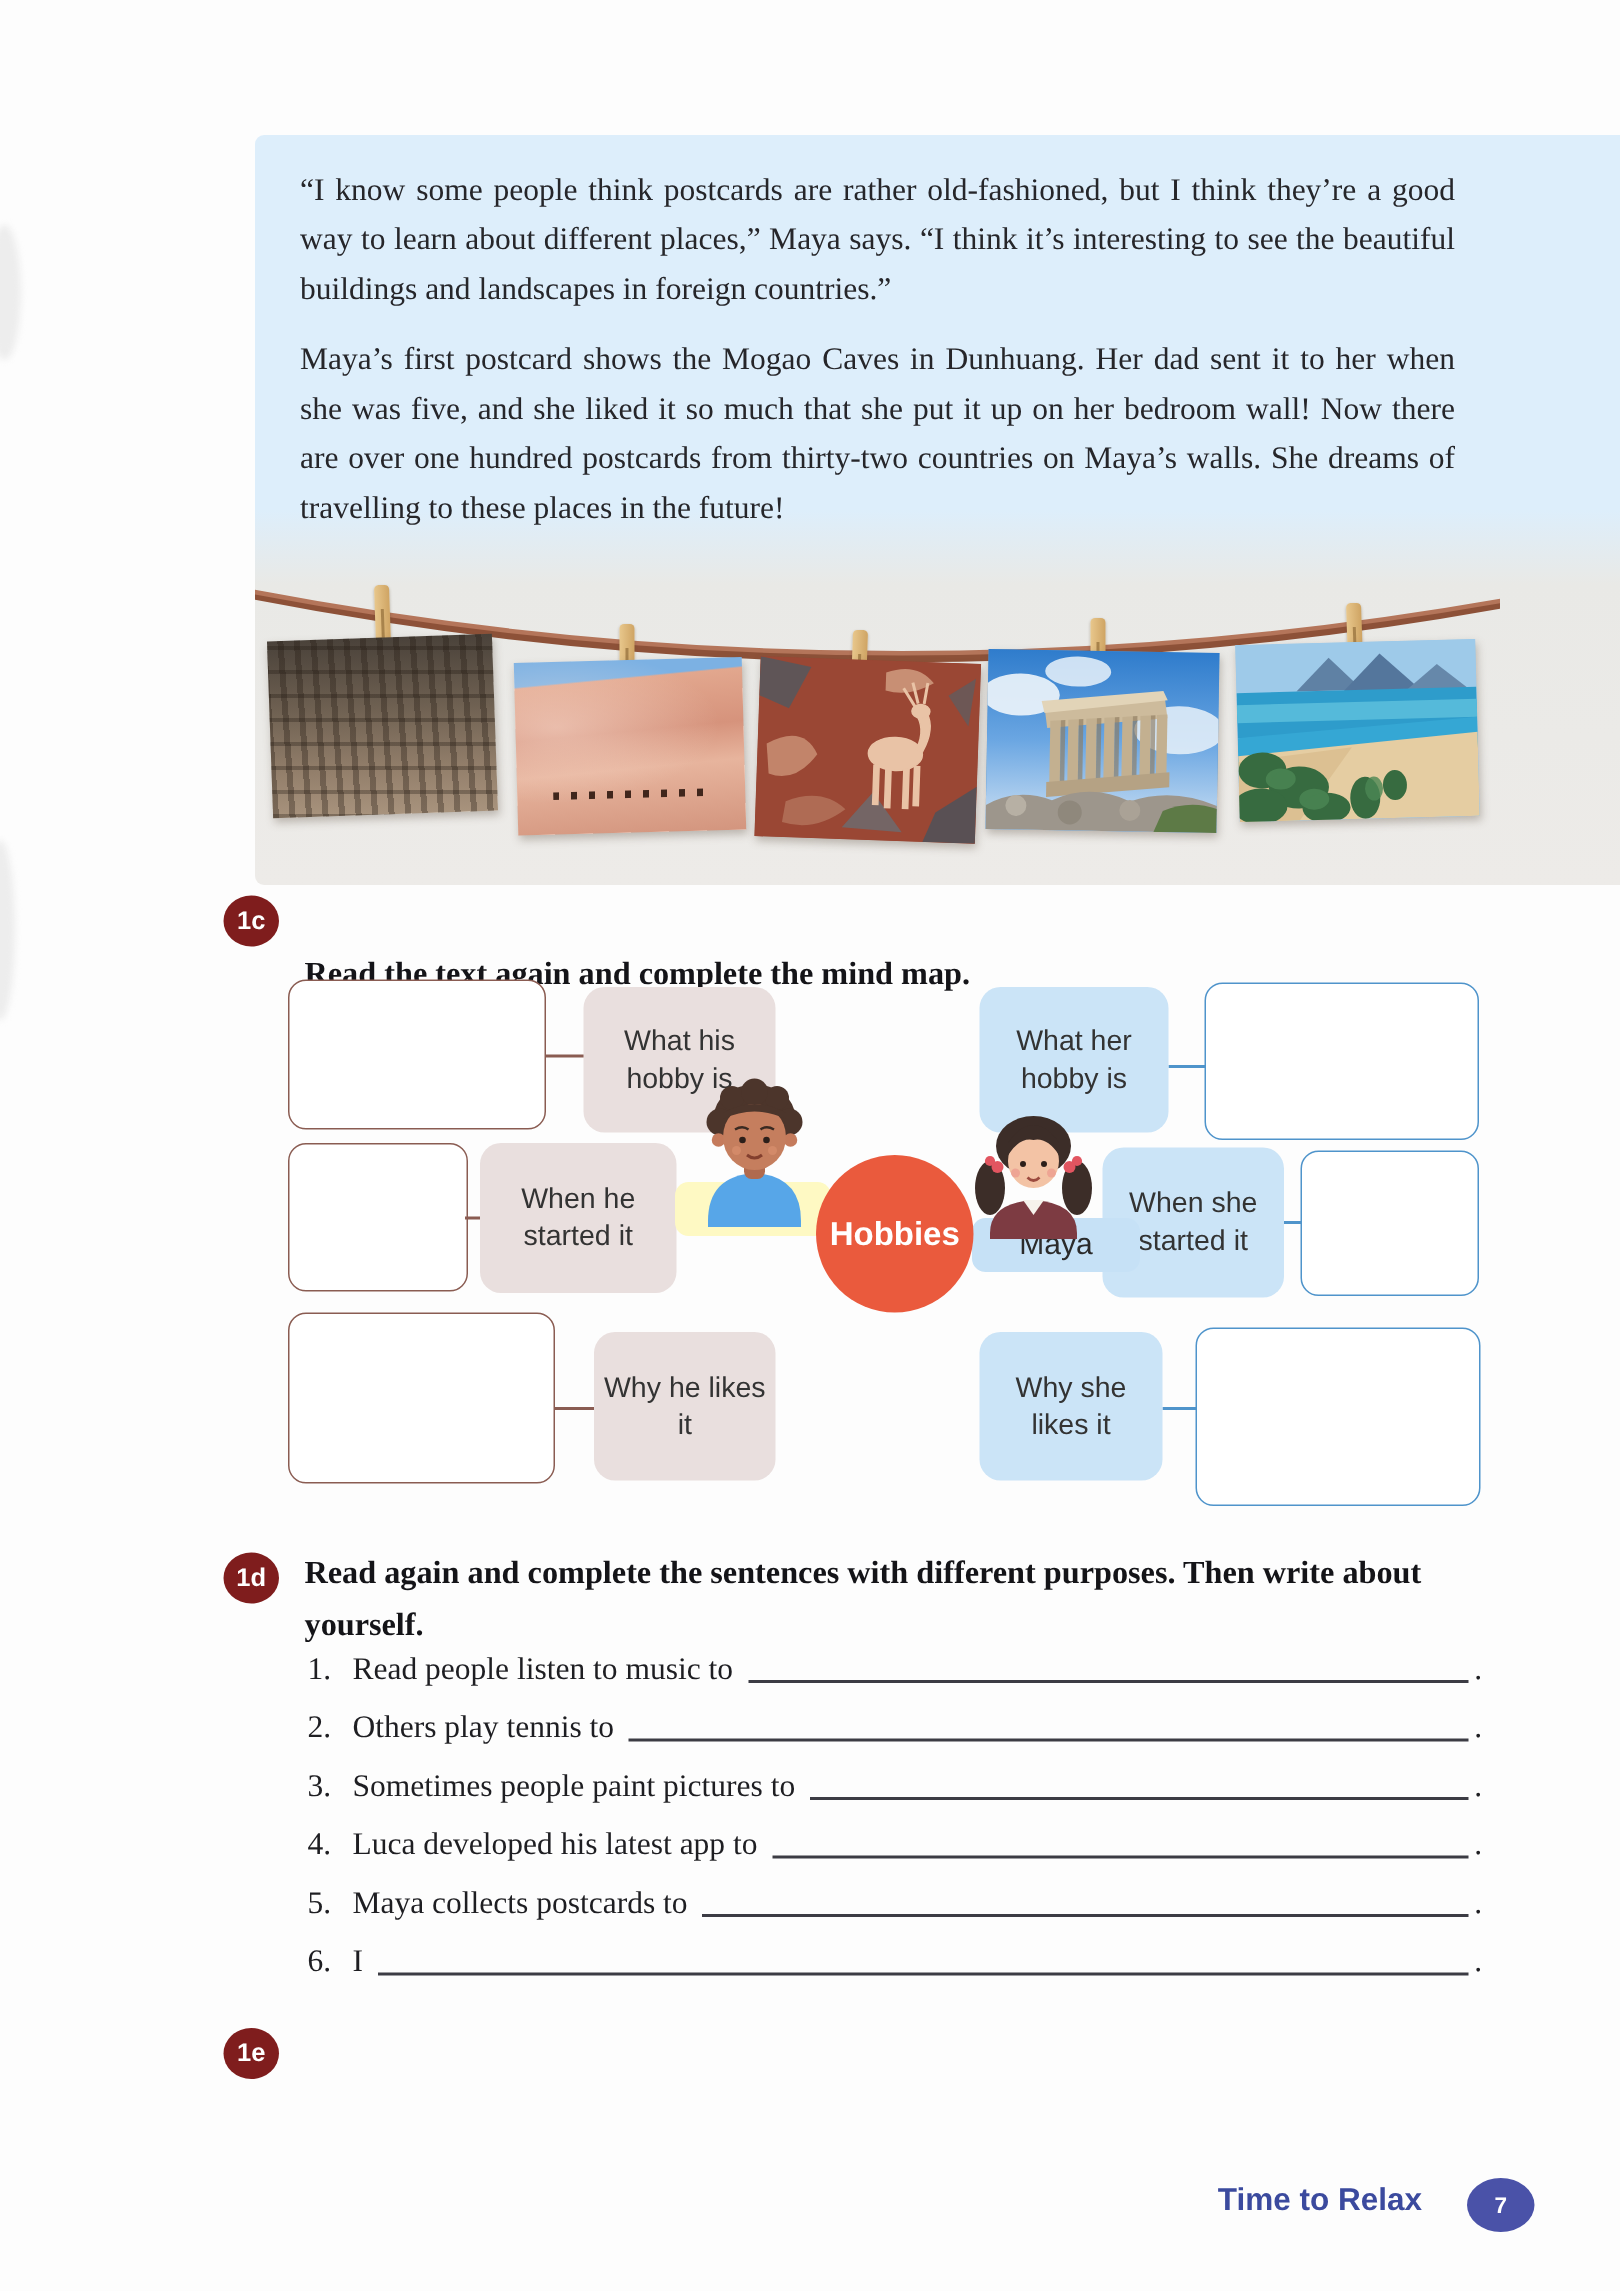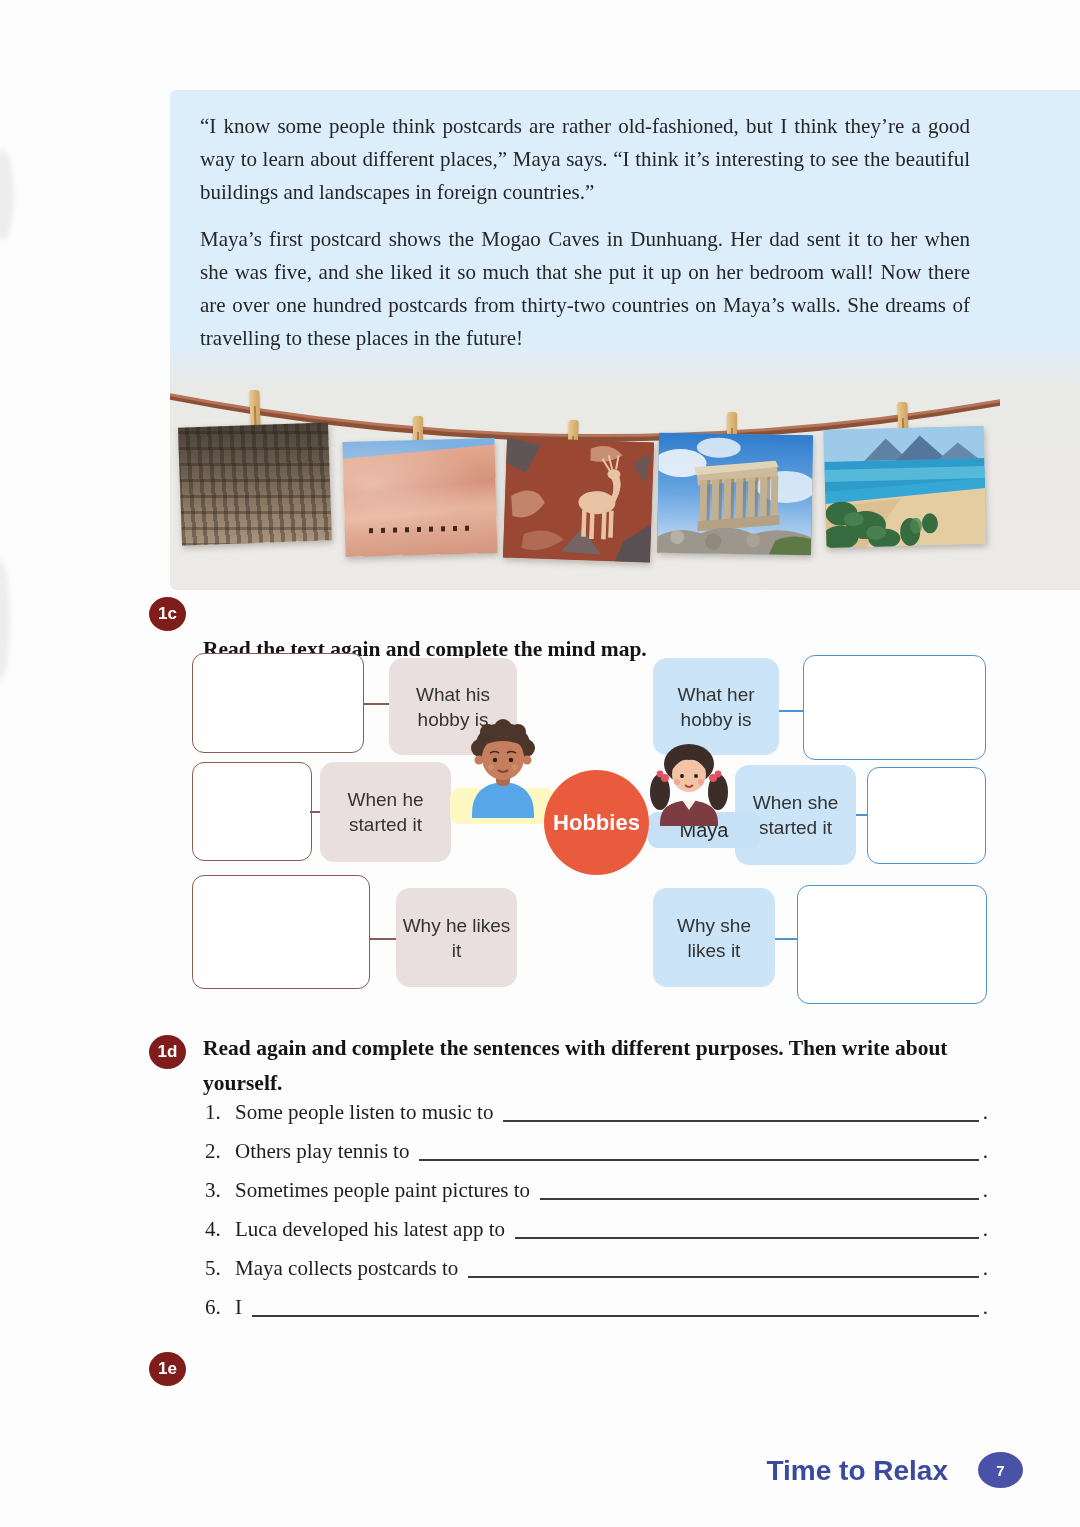--- a/index.html
+++ b/index.html
@@ -100,21 +100,21 @@
   .sentences { position:absolute; left:205px; top:1103px; width:783px; }
   .sent-row { display:flex; align-items:flex-end; height:22px; margin-bottom:17px; font-size:21px; color:#1e1e22; }
   .sent-num { width:30px; flex:0 0 auto; }
   .sent-text { flex:0 0 auto; white-space:nowrap; }
   .blank { flex:1 1 auto; border-bottom:2px solid #3c3c44; margin:0 4px 3px 10px; height:4px; }
   .sent-end { flex:0 0 auto; }
 
   
   .footer-title {
     position:absolute; right:132px; top:1455px;
-    font-family:"Liberation Sans", sans-serif; font-weight:bold; font-size:28px; color:#3b4a9e;
+    font-family:"Liberation Sans", sans-serif; font-weight:bold; font-size:21px; color:#3b4a9e;
   }
   .page-badge {
     position:absolute; left:978px; top:1452px; width:45px; height:36px; border-radius:50%;
     background:#4a52a8; color:#fff; display:flex; align-items:center; justify-content:center;
     font-family:"Liberation Sans", sans-serif; font-weight:bold; font-size:15px;
   }
 </style>
 </head>
 <body>
 
@@ -317,21 +317,21 @@
   </svg>
 
   <div class="hub">Hobbies</div>
 
   <div class="badge" style="left:149px; top:1035px;">1d</div>
   <div class="instr" style="top:1031px; width:800px;">Read again and complete the sentences with different purposes. Then write about yourself.</div>
 
   <div class="sentences">
     <div class="sent-row">
       <span class="sent-num">1.</span>
-        <span class="sent-text">Some people listen to music to</span>
+        <span class="sent-text">Read people listen to music to</span>
         <span class="blank"></span>
         <span class="sent-end">.</span>
     </div>
     <div class="sent-row">
       <span class="sent-num">2.</span>
         <span class="sent-text">Others play tennis to</span>
         <span class="blank"></span>
         <span class="sent-end">.</span>
     </div>
     <div class="sent-row">

